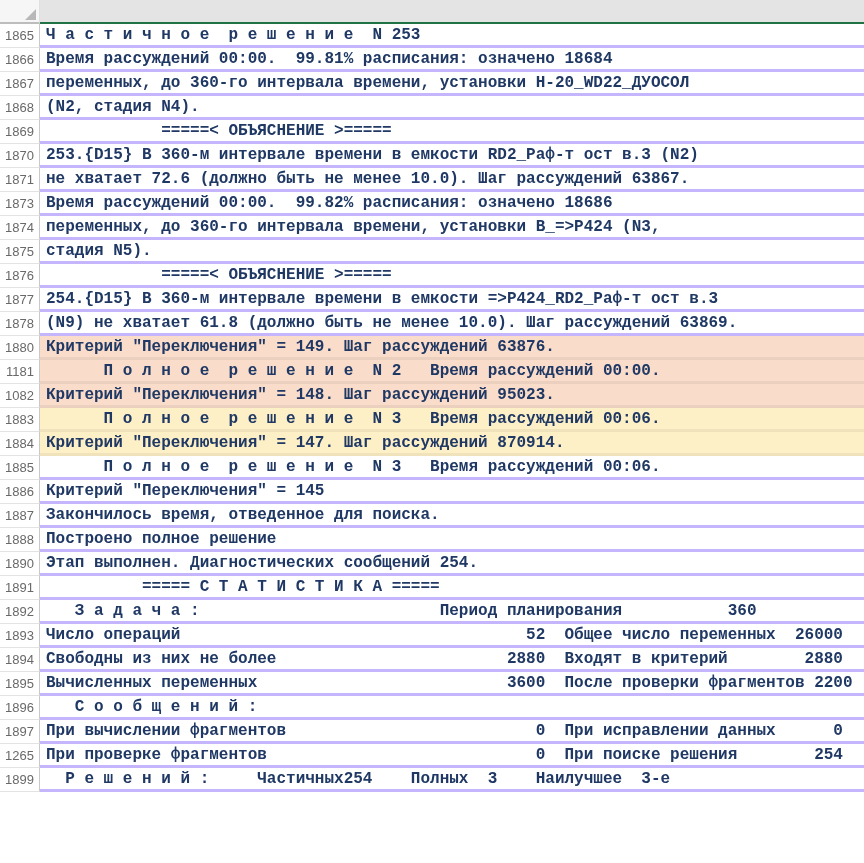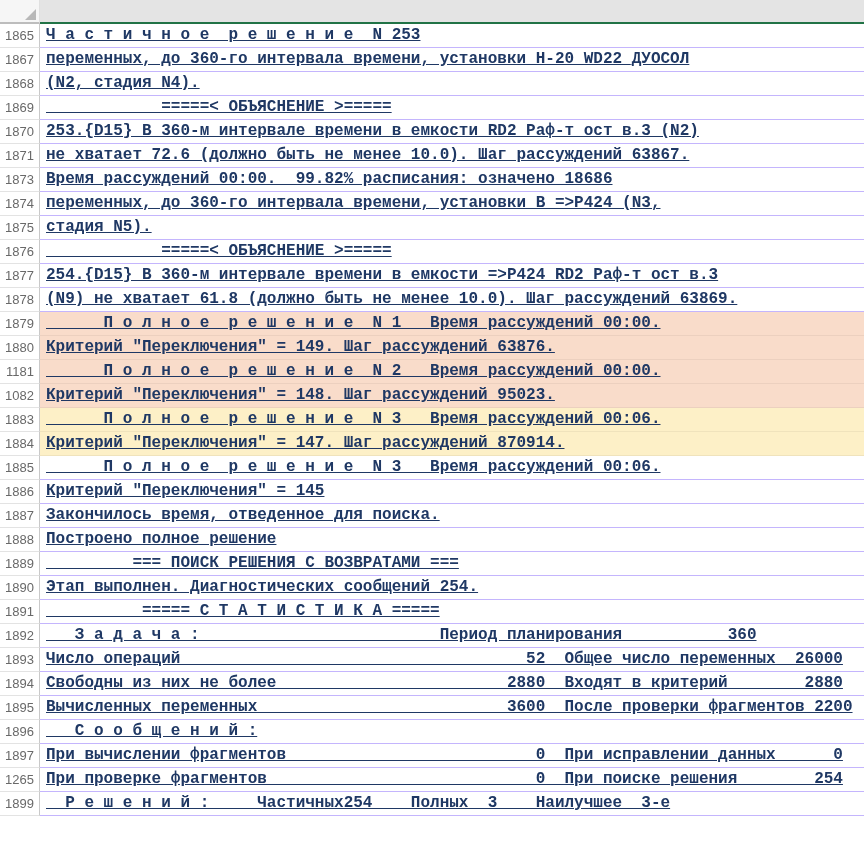--- a/index.html
+++ b/index.html
@@ -61,27 +61,26 @@
     border-bottom: 1px solid #e3e3e3;
     color: var(--rownum-color, #696969);
     font: 13px/23px "Liberation Sans", sans-serif;
     text-align: right;
     padding-right: 5px;
   }
   .cell {
     flex: 1;
     box-sizing: border-box;
     background: #ffffff;
-    border-bottom: 1px solid #c4b5fd;
+    border-bottom: 3px solid #c4b5fd;
     color: var(--text-navy, #1f3864);
     font: 700 16px/23px "Liberation Mono", "DejaVu Sans Mono", monospace;
     white-space: pre;
     padding-left: 6px;
     overflow: hidden;
-    text-decoration: underline;
   }
   .row.bg-pink .cell {
     background: var(--hl-pink, #f9dcca);
     border-bottom-color: rgba(0,0,0,0.05);
   }
   .row.bg-yellow .cell {
     background: var(--hl-yellow, #fdf0c7);
     border-bottom-color: rgba(0,0,0,0.05);
   }
 </style>
@@ -94,20 +93,24 @@
       <div class="tri"></div>
     </div>
     <div class="col-header"></div>
   </div>
   <div class="rows">
   <div class="row">
     <div class="rn">1865</div>
     <div class="cell">Ч а с т и ч н о е  р е ш е н и е  N 253</div>
   </div>
 
+  <div class="row">
+    <div class="rn">1866</div>
+    <div class="cell">Время рассуждений 00:00.  99.81% расписания: означено 18684</div>
+  </div>
 
   <div class="row">
     <div class="rn">1867</div>
     <div class="cell">переменных, до 360-го интервала времени, установки Н-20_WD22_ДУОСОЛ</div>
   </div>
 
   <div class="row">
     <div class="rn">1868</div>
     <div class="cell">(N2, стадия N4).</div>
   </div>
@@ -151,24 +154,20 @@
   <div class="row">
     <div class="rn">1877</div>
     <div class="cell">254.{D15} В 360-м интервале времени в емкости =&gt;P424_RD2_Раф-т ост в.3</div>
   </div>
 
   <div class="row">
     <div class="rn">1878</div>
     <div class="cell">(N9) не хватает 61.8 (должно быть не менее 10.0). Шаг рассуждений 63869.</div>
   </div>
 
-  <div class="row bg-pink">
-    <div class="rn">1879</div>
-    <div class="cell">      П о л н о е  р е ш е н и е  N 1   Время рассуждений 00:00.</div>
-  </div>
 
   <div class="row bg-pink">
     <div class="rn">1880</div>
     <div class="cell">Критерий "Переключения" = 149. Шаг рассуждений 63876.</div>
   </div>
 
   <div class="row bg-pink">
     <div class="rn">1181</div>
     <div class="cell">      П о л н о е  р е ш е н и е  N 2   Время рассуждений 00:00.</div>
   </div>
@@ -201,24 +200,20 @@
   <div class="row">
     <div class="rn">1887</div>
     <div class="cell">Закончилось время, отведенное для поиска.</div>
   </div>
 
   <div class="row">
     <div class="rn">1888</div>
     <div class="cell">Построено полное решение</div>
   </div>
 
-  <div class="row">
-    <div class="rn">1889</div>
-    <div class="cell">         === ПОИСК РЕШЕНИЯ С ВОЗВРАТАМИ ===</div>
-  </div>
 
   <div class="row">
     <div class="rn">1890</div>
     <div class="cell">Этап выполнен. Диагностических сообщений 254.</div>
   </div>
 
   <div class="row">
     <div class="rn">1891</div>
     <div class="cell">          ===== С Т А Т И С Т И К А =====</div>
   </div>

